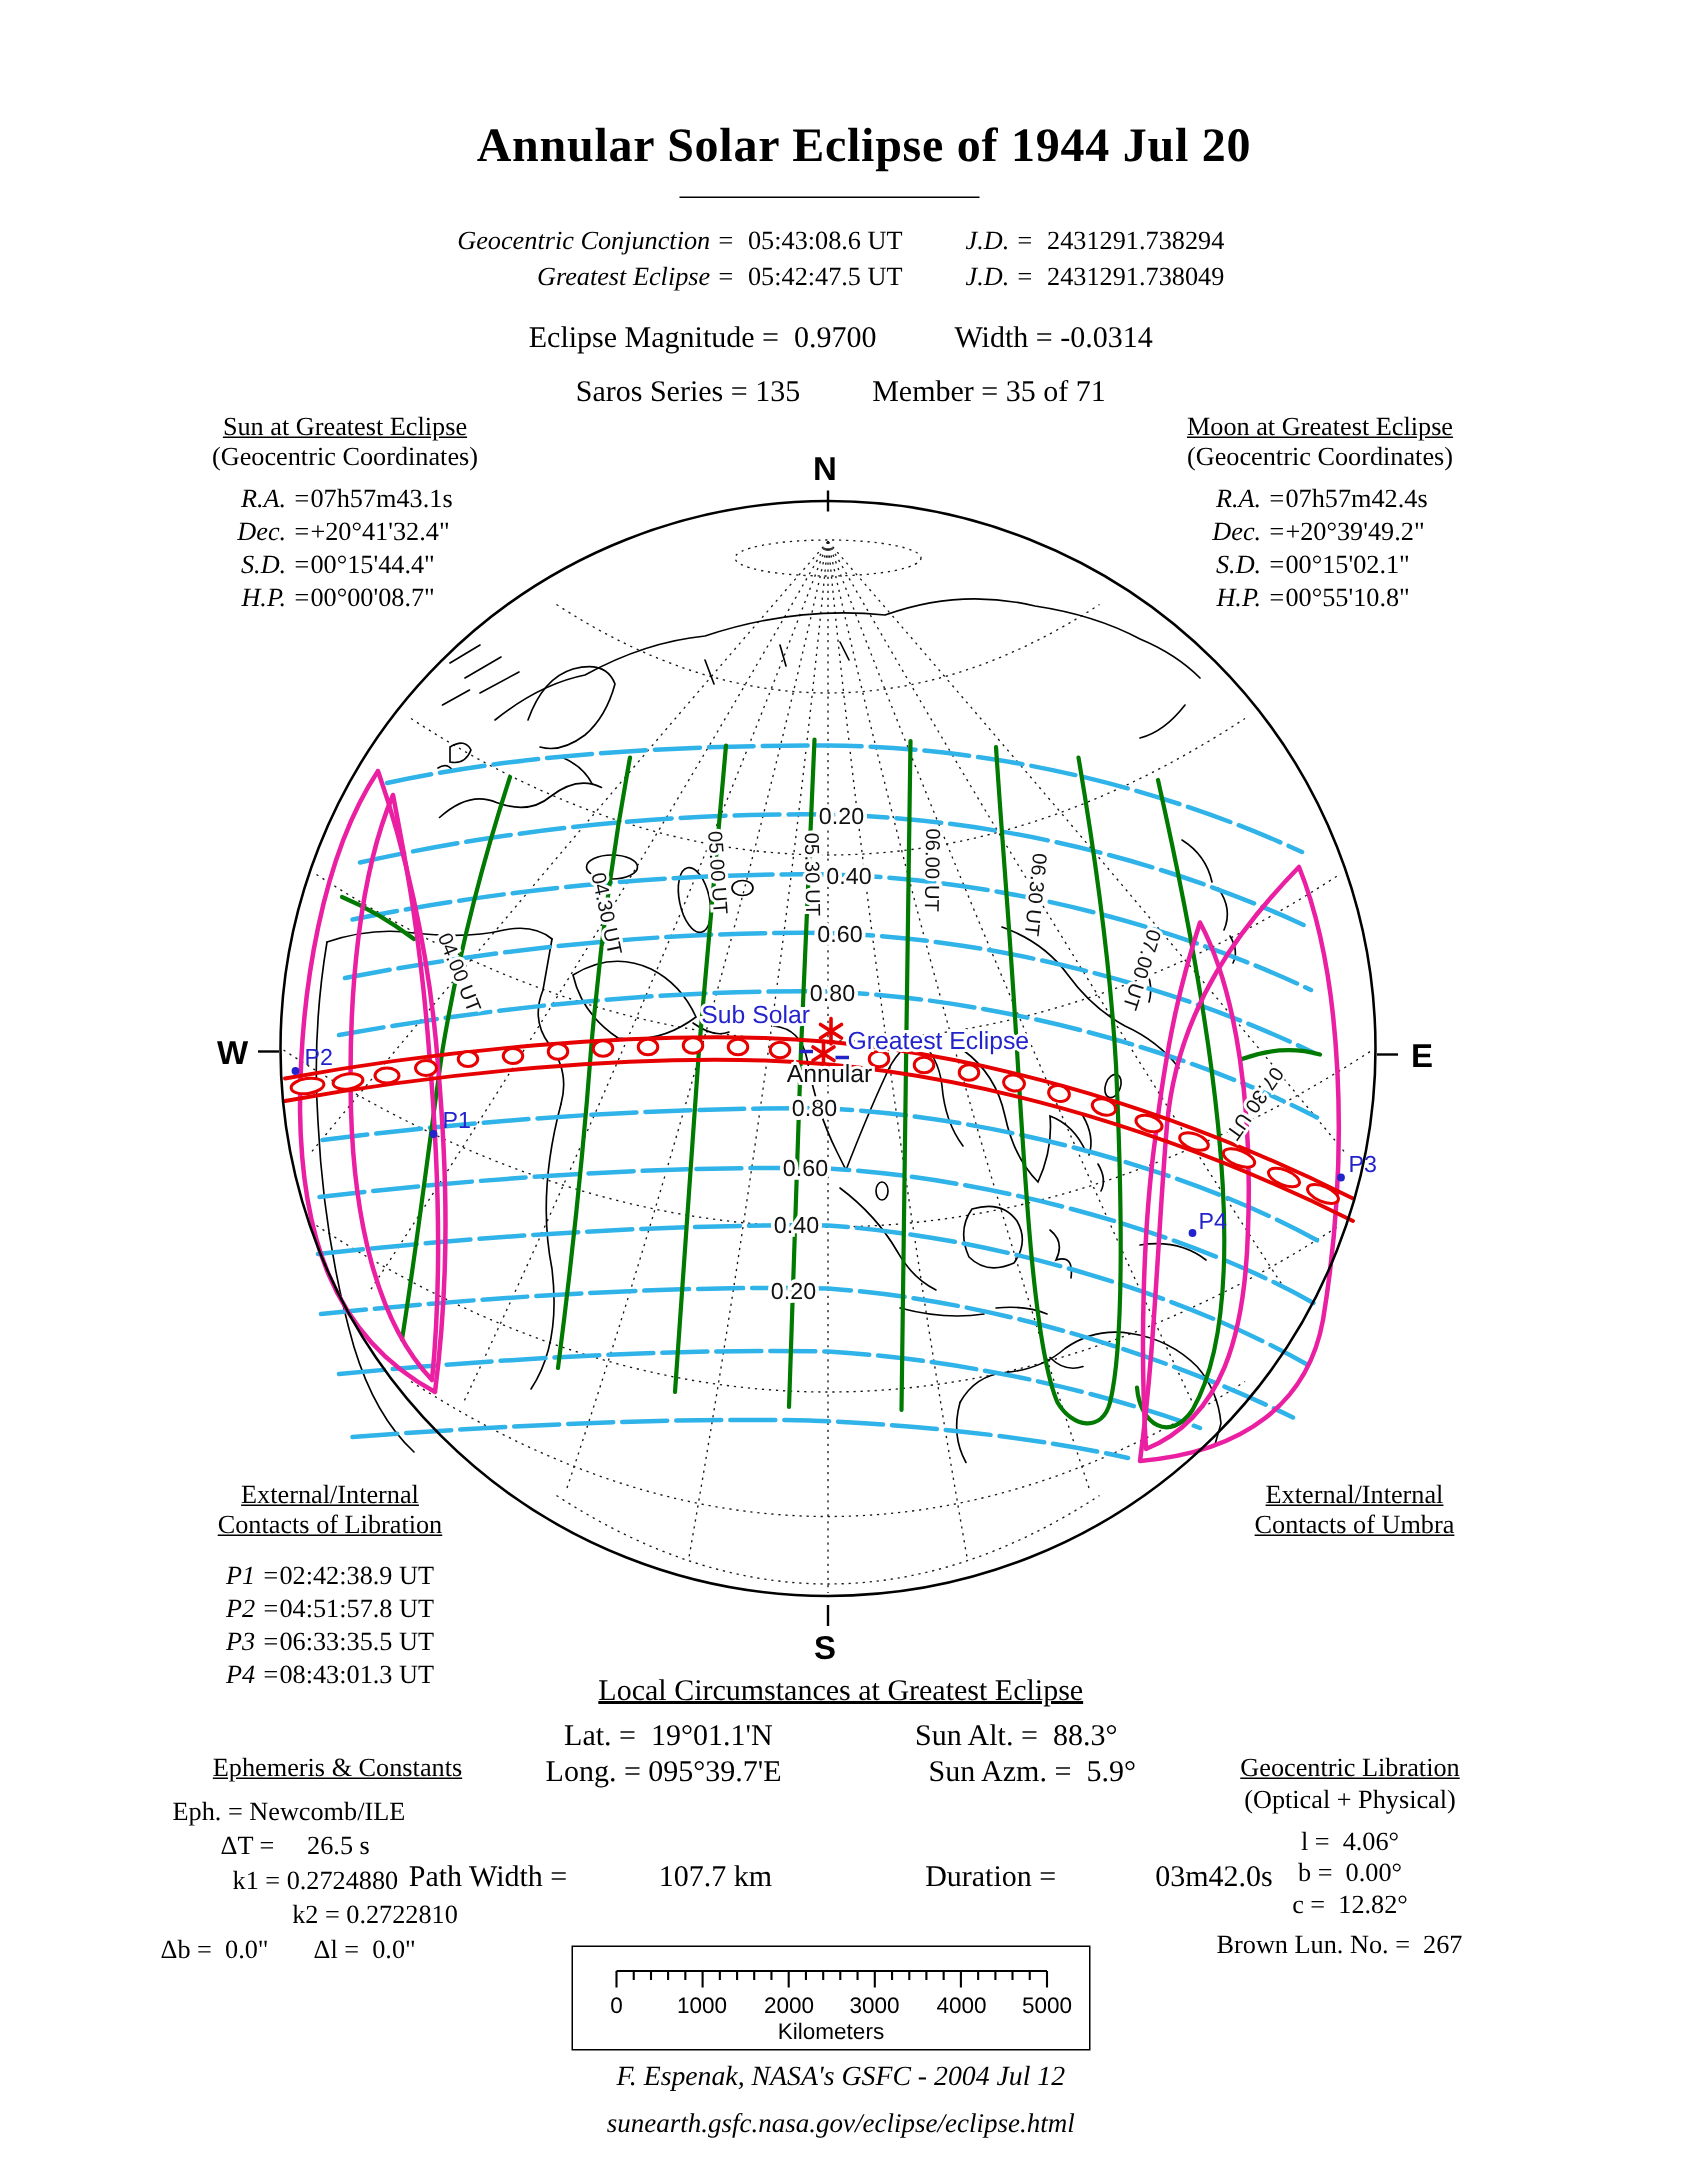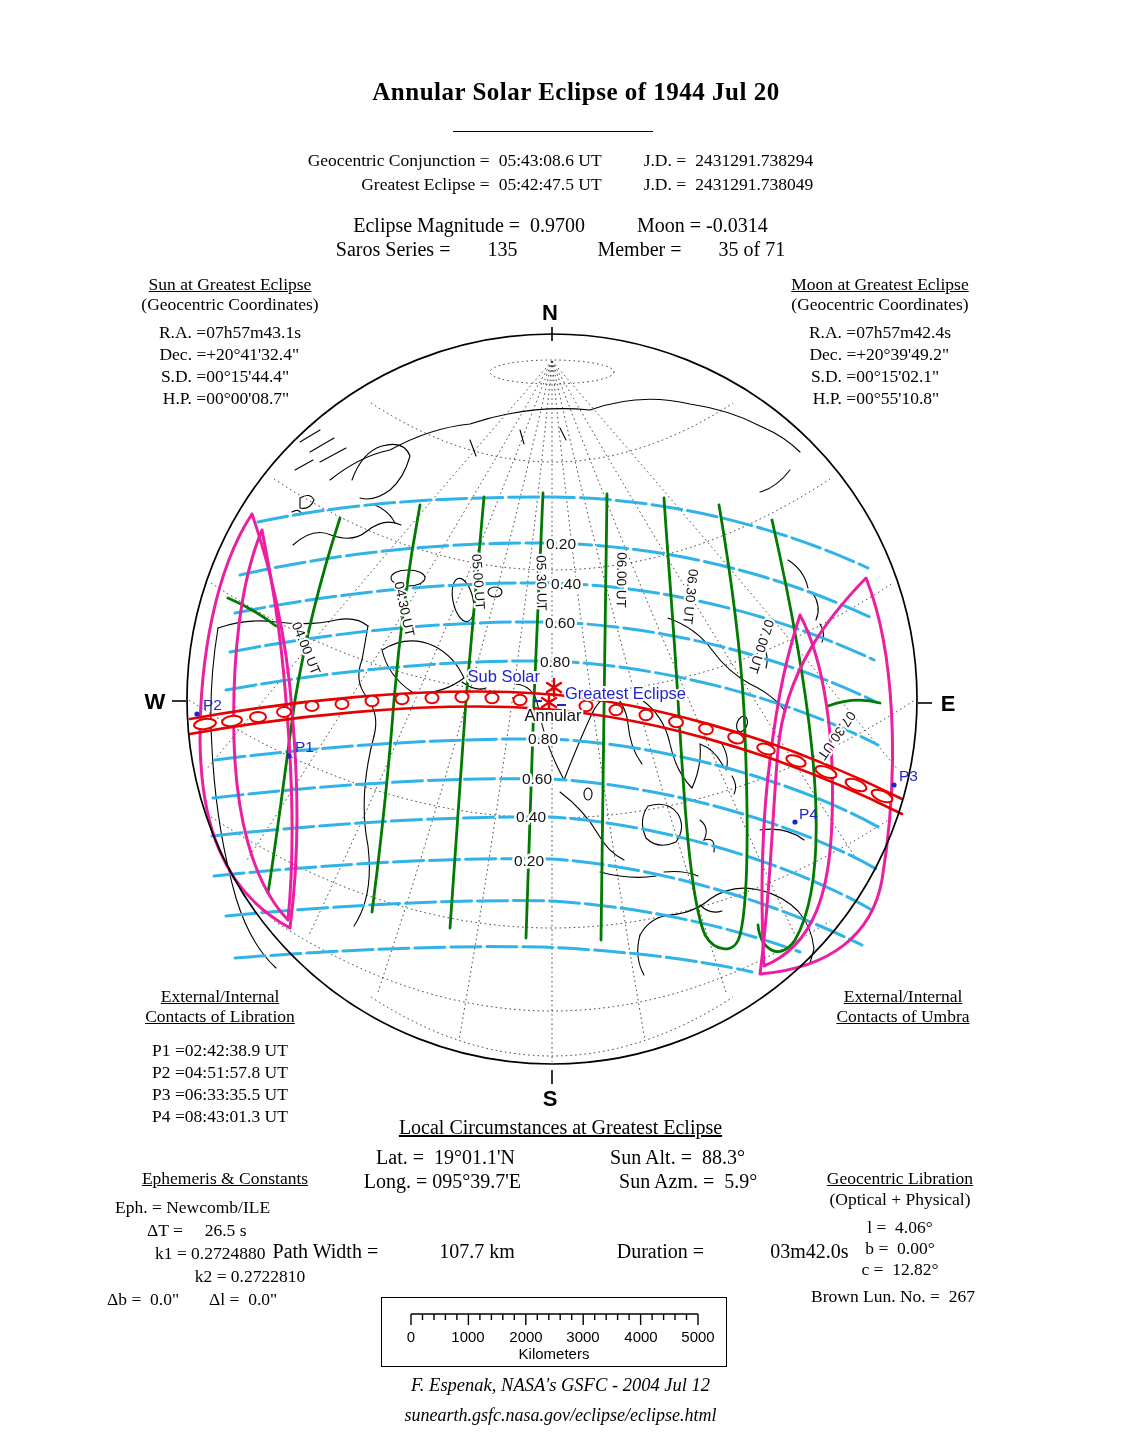--- a/index.html
+++ b/index.html
@@ -1,23 +1,23 @@
 <!DOCTYPE html>
 <html><head>
 <meta charset="utf-8">
 <style>
   html,body{margin:0;padding:0;background:#fff;}
   body{width:1121px;height:1452px;position:relative;font-family:"Liberation Serif",serif;color:#000;}
   .abs{position:absolute;}
-  .title{left:0;right:0;top:78px;text-align:center;font-size:25px;font-weight:bold;letter-spacing:.5px;padding-left:31px;}
+  .title{left:0;right:0;top:78px;text-align:center;font-size:32px;font-weight:bold;letter-spacing:.5px;padding-left:31px;}
   .title-rule{left:453px;top:131px;width:200px;height:0;border-top:1.5px solid #000;}
   .hdr-grid{left:0;right:0;top:148px;display:flex;justify-content:center;}
   .hdr-grid table{border-collapse:collapse;font-size:17.5px;}
   .hdr-grid td{padding:1.5px 0;white-space:nowrap;}
-  td.r{text-align:right;}
+  td.r{text-align:right;font-style:italic;}
   td.l{text-align:left;padding-left:9px;font-family:Liberation Serif, serif;}
   td.gap{width:42px;}
   .row-center{left:0;right:0;display:flex;justify-content:center;font-size:20px;white-space:pre;}
   .blockhead{text-decoration:underline;}
   .sideblock{width:250px;text-align:center;font-size:17.5px;line-height:20px;}
   .sideblock .rows{display:inline-block;text-align:left;margin-top:7px;}
   .sideblock .rows table{border-collapse:collapse;}
   .sideblock .rows td{padding:1px 0;white-space:nowrap;font-size:17.5px;}
   .contacts table{margin:6px auto 0;}
   .ephem{width:240px;text-align:center;font-size:17.5px;line-height:20px;}
@@ -242,25 +242,25 @@
       <td class="l">2431291.738049</td>
     </tr>
   </tbody>
     </table>
 </div>
 
 <div class="abs row-center" style="top:214px;gap:0;">
   <span>Eclipse Magnitude =</span><span>&nbsp;&nbsp;</span>
   <span>0.9700</span>
   <span style="width:52px;"></span>
-  <span>Moon =</span><span>&nbsp;</span>
+  <span>Width =</span><span>&nbsp;</span>
   <span>-0.0314</span>
 </div>
 
-<div class="abs row-center" style="top:238px;gap:16px;">
+<div class="abs row-center" style="top:250px;">
   <span>Saros Series =</span><span>&nbsp;</span>
   <span>135</span>
   <span style="width:48px;"></span>
   <span>Member =</span><span>&nbsp;</span>
   <span>35 of 71</span>
 </div>
 
 <div class="abs sideblock" style="left:105px;top:274px;">
   <div class="blockhead">Sun at Greatest Eclipse</div>
   <div>(Geocentric Coordinates)</div>

